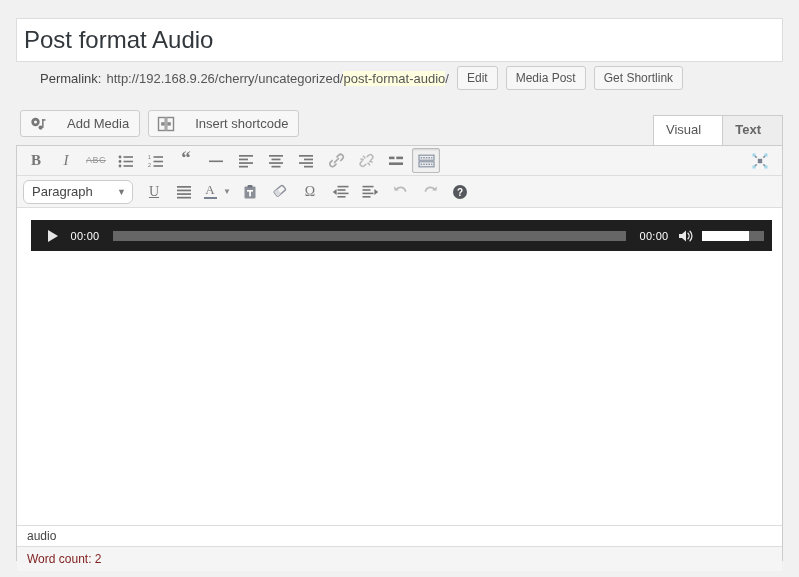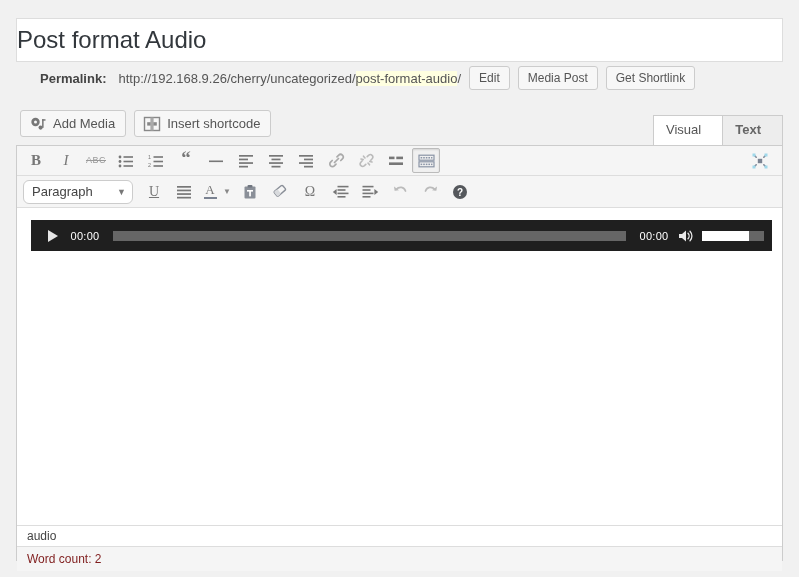--- a/index.html
+++ b/index.html
@@ -17,33 +17,33 @@
   
   .title-wrap { position: absolute; left: 16px; top: 18px; width: 767px; }
   .title-input {
     width: 100%; height: 44px;
     border: 1px solid #ddd;
     background: #fff;
     font-family: "Liberation Sans", sans-serif;
     font-size: 24px;
     font-weight: 400;
     color: #32373c;
-    padding: 3px 0;
+    padding: 3px 7px;
     outline: none;
     line-height: 38px;
   }
 
   
   .permalink-row {
     position: absolute; left: 27px; top: 66px;
     display: flex; align-items: center;
     font-size: 13px; color: #555;
     height: 24px;
   }
-  .permalink-label { font-weight: bold; color: #444; margin-right: 12px; padding-left: 13px; }
+  .permalink-label { font-weight: normal; color: #444; margin-right: 5px; padding-left: 13px; }
   .permalink-base { color: #555; }
   .permalink-slug {
     background: #ffffe0;
     color: #555;
   }
   .pl-btn {
     display: inline-block;
     margin-left: 8px;
     background: #f7f7f7;
     border: 1px solid #ccc;
@@ -54,21 +54,21 @@
     height: 24px;
     padding: 1px 9px;
     font-family: "Liberation Sans", sans-serif;
     cursor: pointer;
     white-space: nowrap;
   }
 
   
   .media-row { position: absolute; left: 20px; top: 110px; display: flex; gap: 8px; }
   .media-btn {
-    display: inline-flex; align-items: center; gap: 6px;
+    display: inline-flex; align-items: center; gap: 20px;
     background: #f7f7f7;
     border: 1px solid #ccc;
     border-radius: 3px;
     color: #555;
     font-size: 13px;
     height: 27px;
     padding: 0 10px 0 8px;
     cursor: pointer;
     white-space: nowrap;
   }

